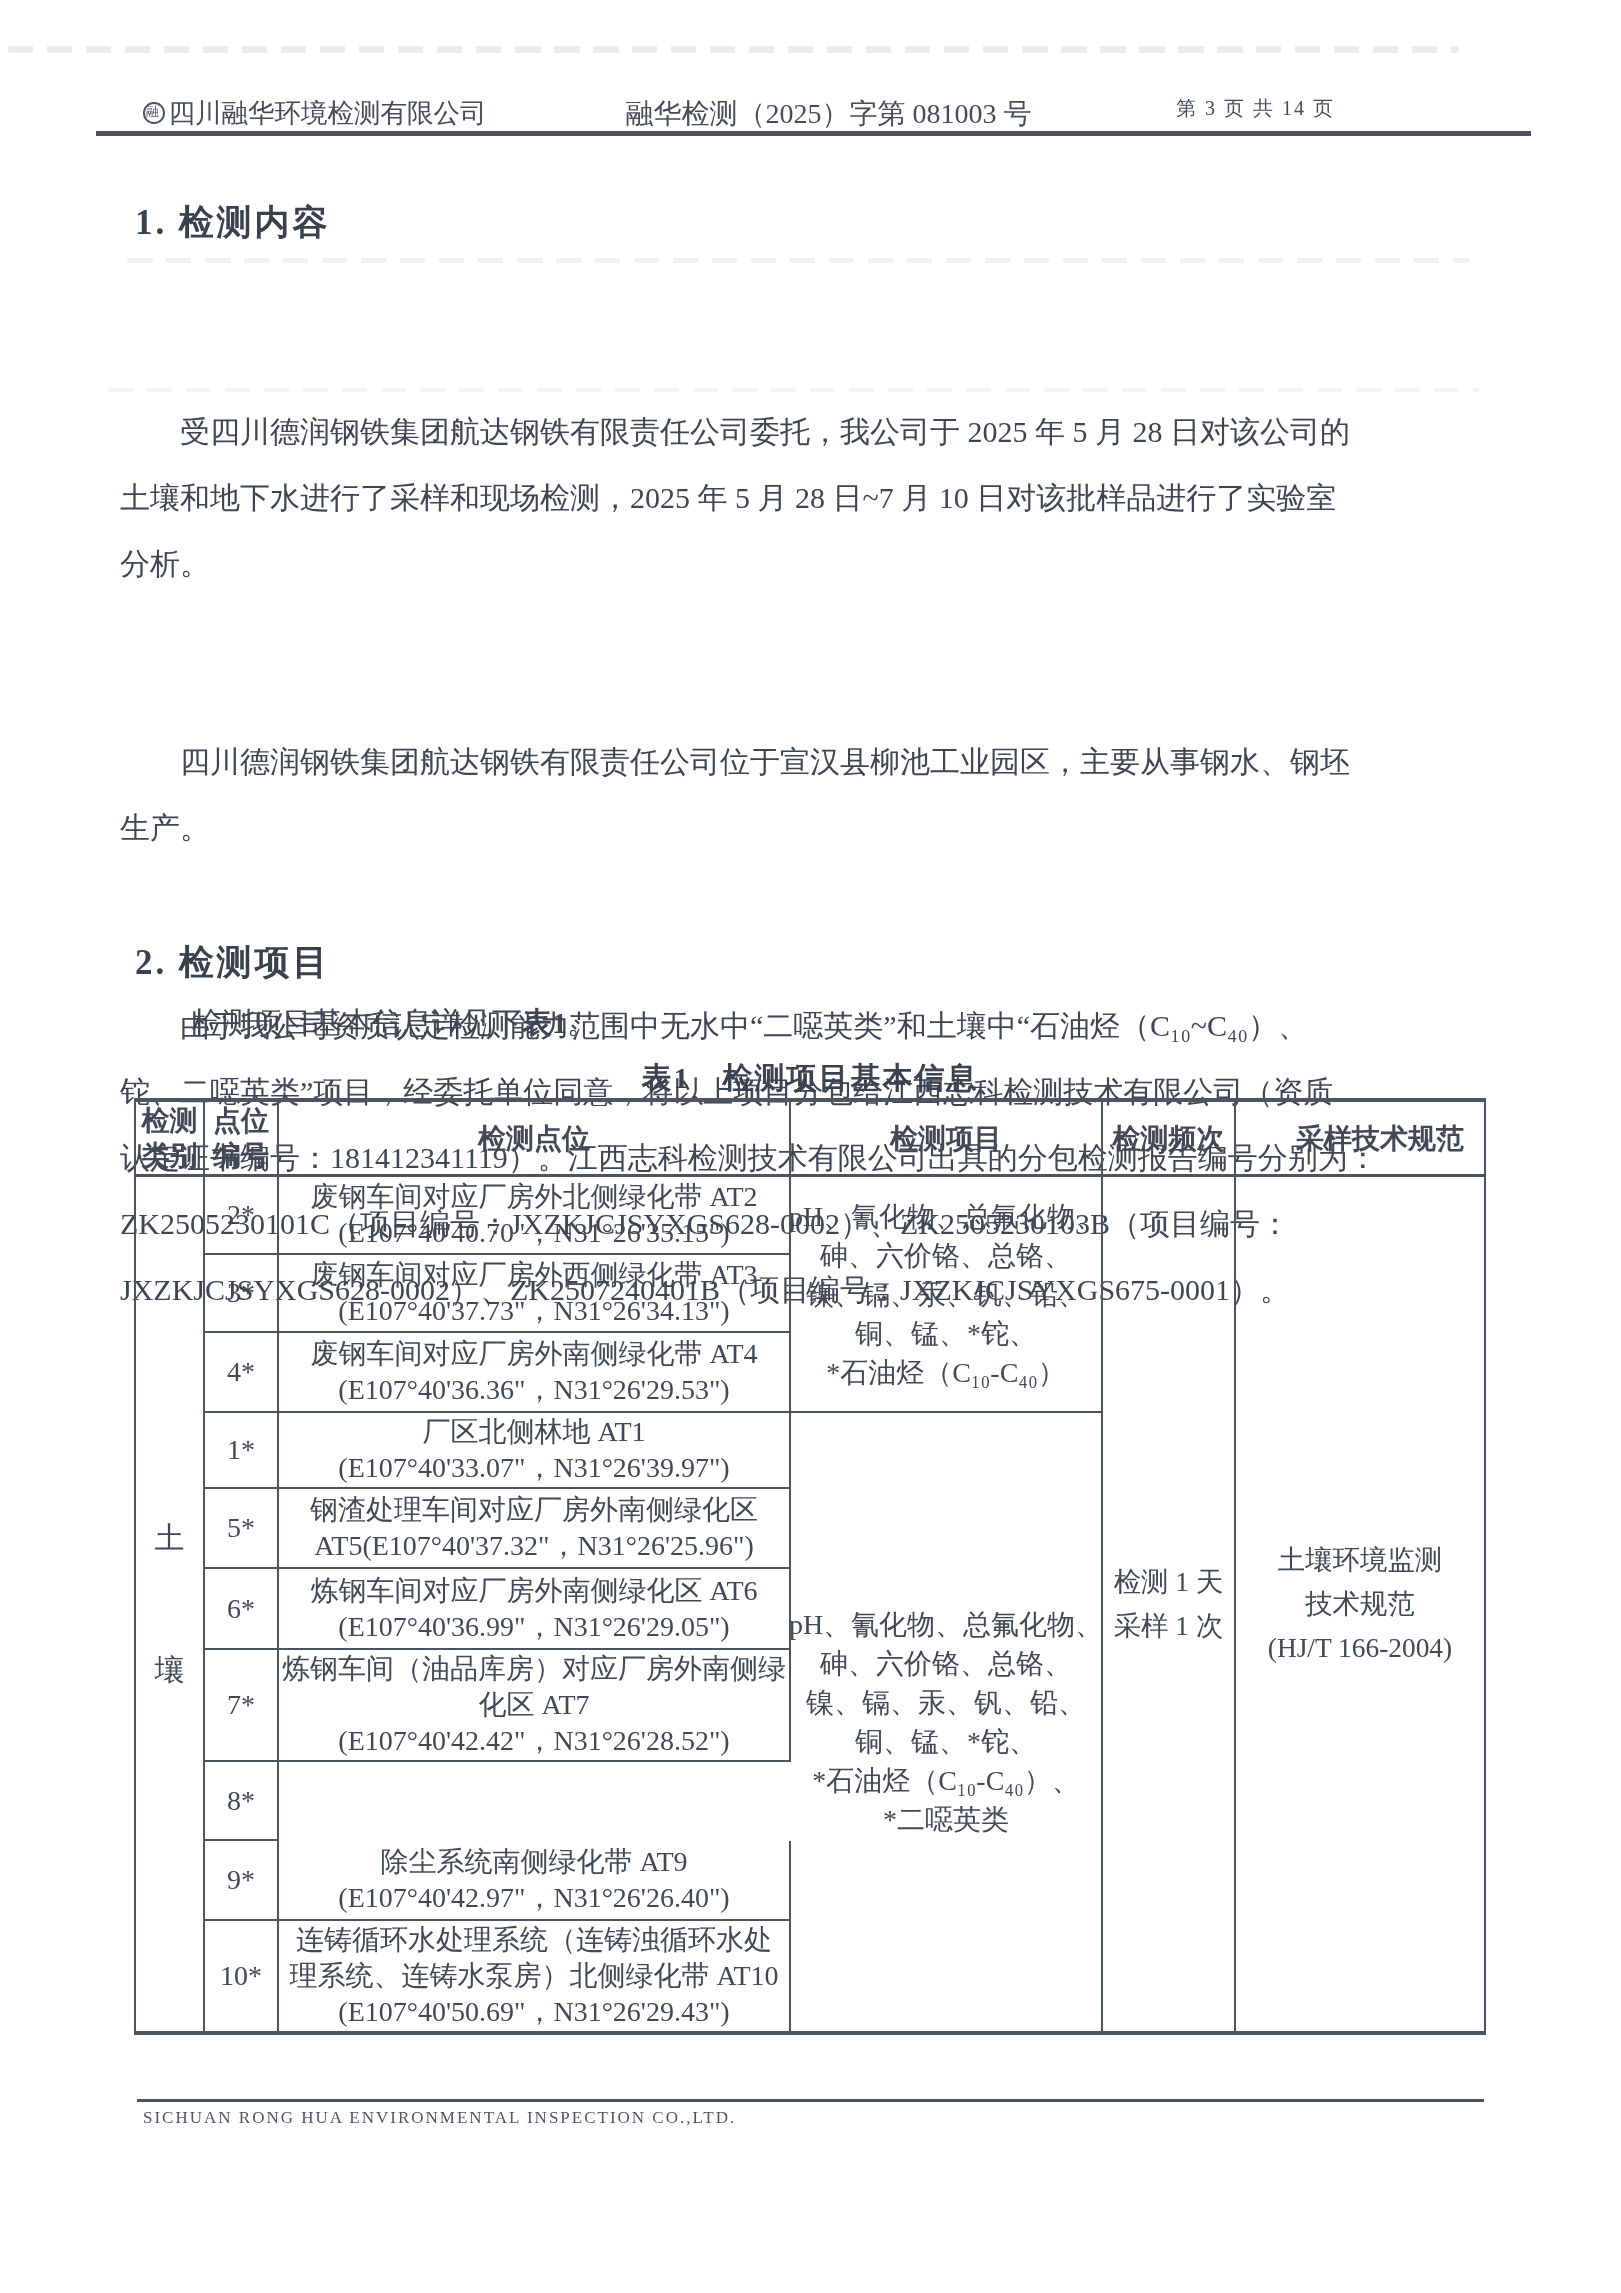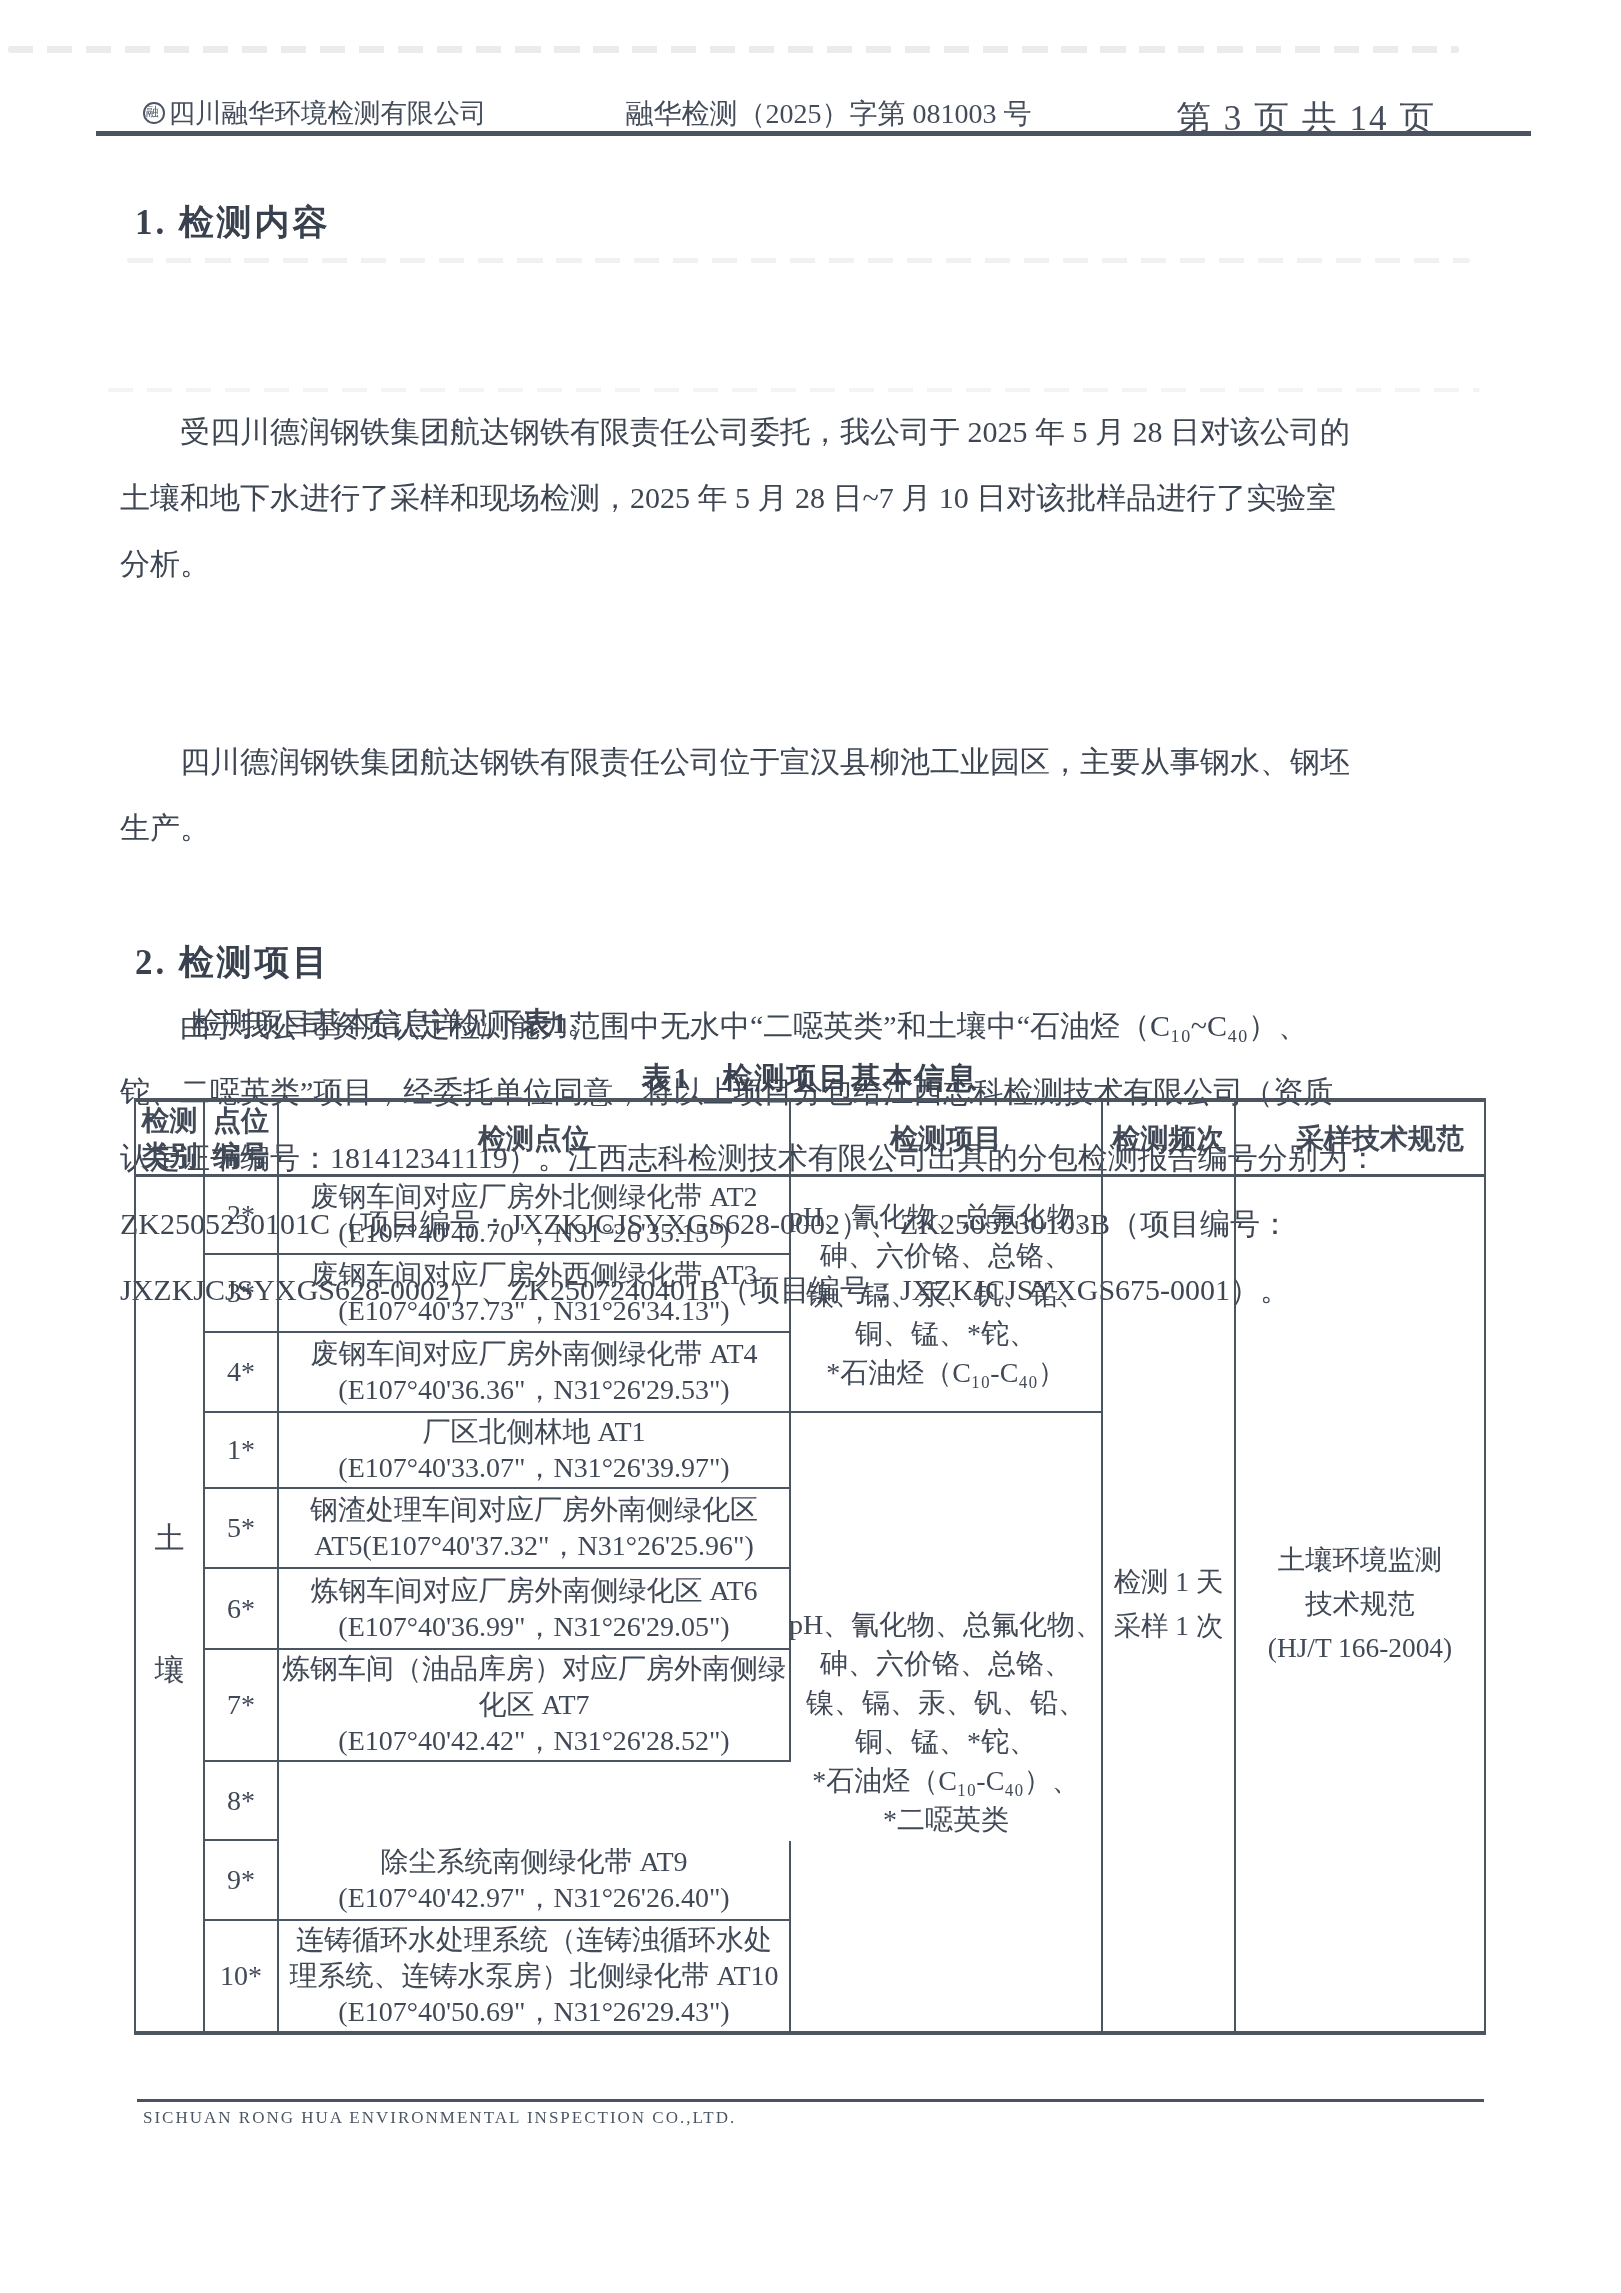--- a/index.html
+++ b/index.html
@@ -15,21 +15,21 @@
   .artifact.a3{left:108px;top:388px;width:1372px;height:3.9px;opacity:.08;}
 
   
   .hdr{position:absolute;top:95px;left:0;width:100%;height:33px;font-size:27.4px;color:#454d5b;}
   .hdr .brand{position:absolute;left:143px;top:0;display:flex;align-items:center;}
   .logo{display:inline-block;width:21.6px;height:21.6px;border:2px solid #4d5563;border-radius:50%;
         box-sizing:border-box;position:relative;margin-right:3.9px;flex:0 0 auto;}
   .logo::after{content:"融";position:absolute;left:1px;top:1px;font-size:12.7px;line-height:15.7px;color:#4d5563;}
   .hdr .brand-name{font-size:26.5px;letter-spacing:0px;}
   .hdr .docno{position:absolute;left:603px;width:451px;text-align:center;top:0;font-size:28px;}
-  .hdr .pageinfo{position:absolute;left:1176px;width:294px;top:0;font-size:35px;text-align:left;letter-spacing:2px;}
+  .hdr .pageinfo{position:absolute;left:1176px;width:294px;top:0;font-size:20px;text-align:left;letter-spacing:2px;}
   .hdr-rule{position:absolute;left:96px;top:131px;width:1435px;height:4.9px;background:#4b5361;}
 
   
   .h1{position:absolute;left:135px;font-size:35px;font-weight:bold;color:#39414e;letter-spacing:2.9px;}
   .h1.s1{top:199px;}
   .h1.s2{top:939px;}
   .bodytext{position:absolute;left:120px;top:267px;font-size:30px;line-height:66px;white-space:pre;}
   .bodytext p{margin:0;}
   .intro{position:absolute;left:132px;top:1003px;font-size:30px;line-height:39px;white-space:pre;}
   .intro b{font-weight:bold;}

